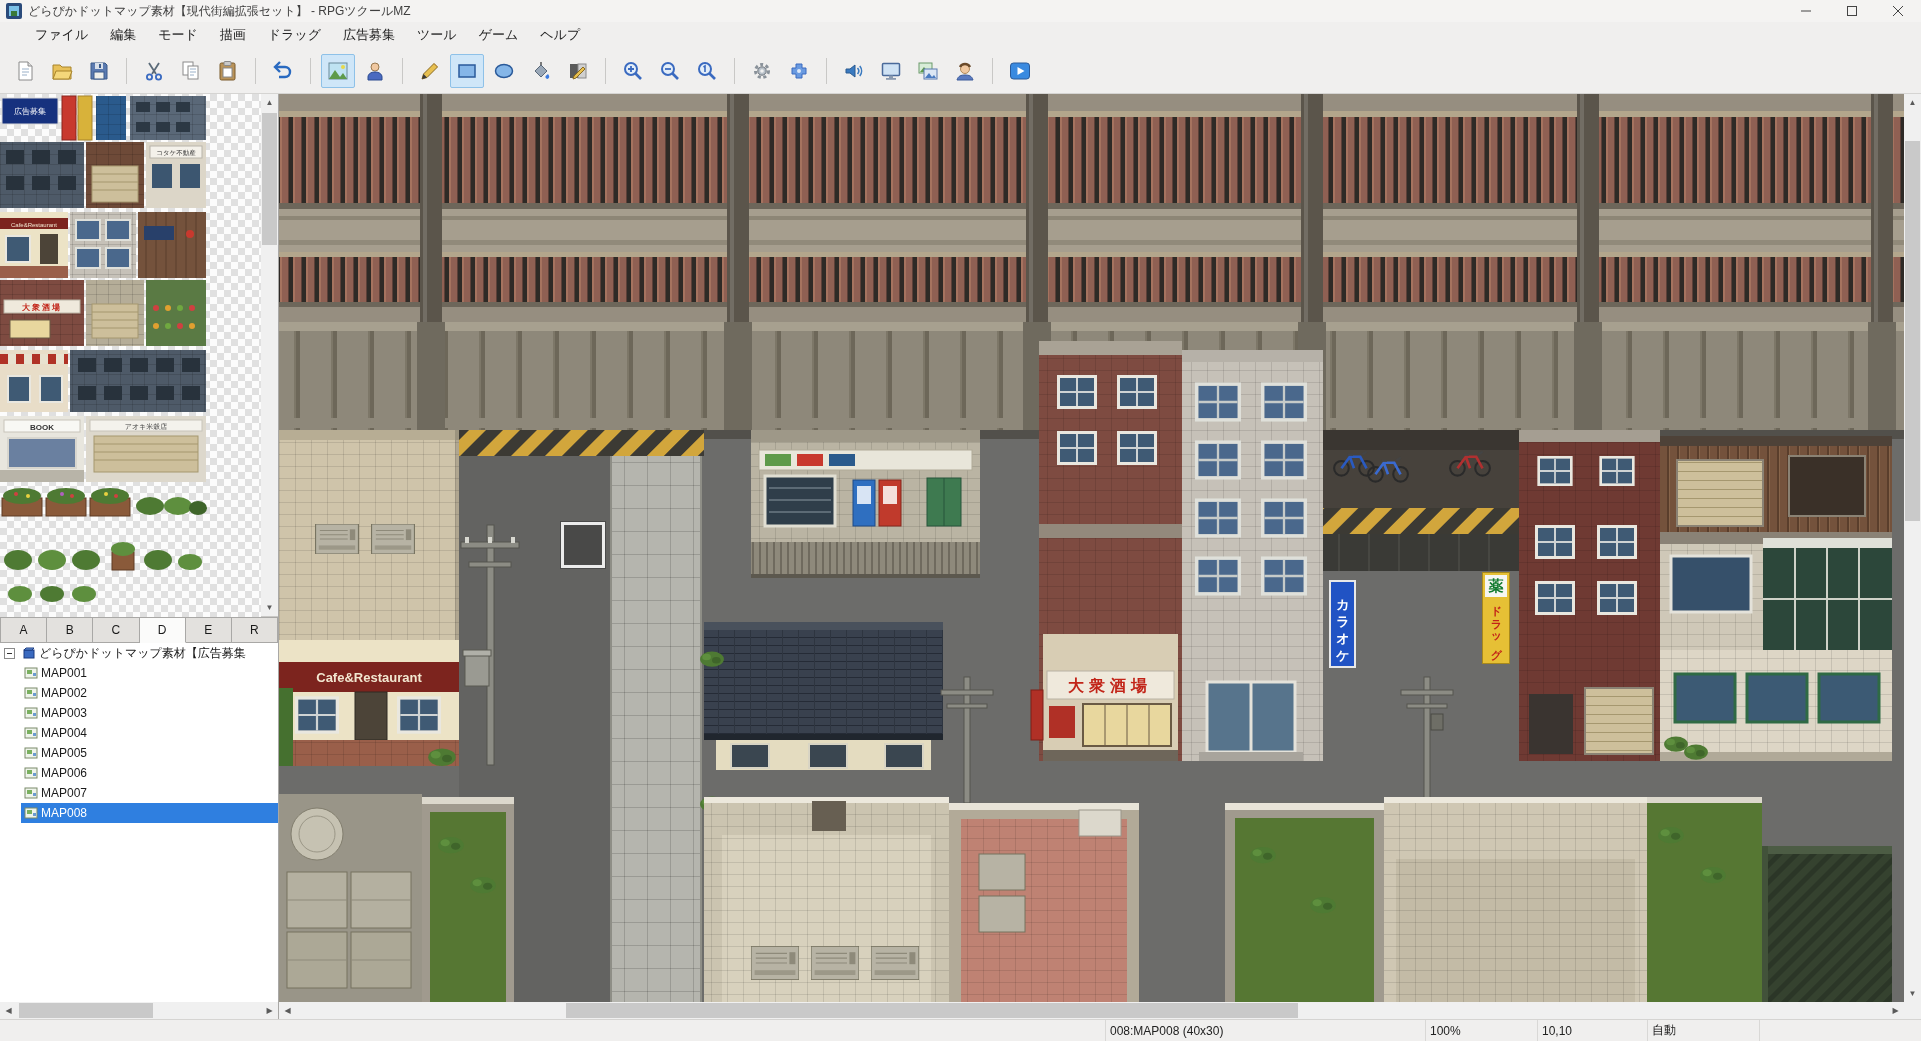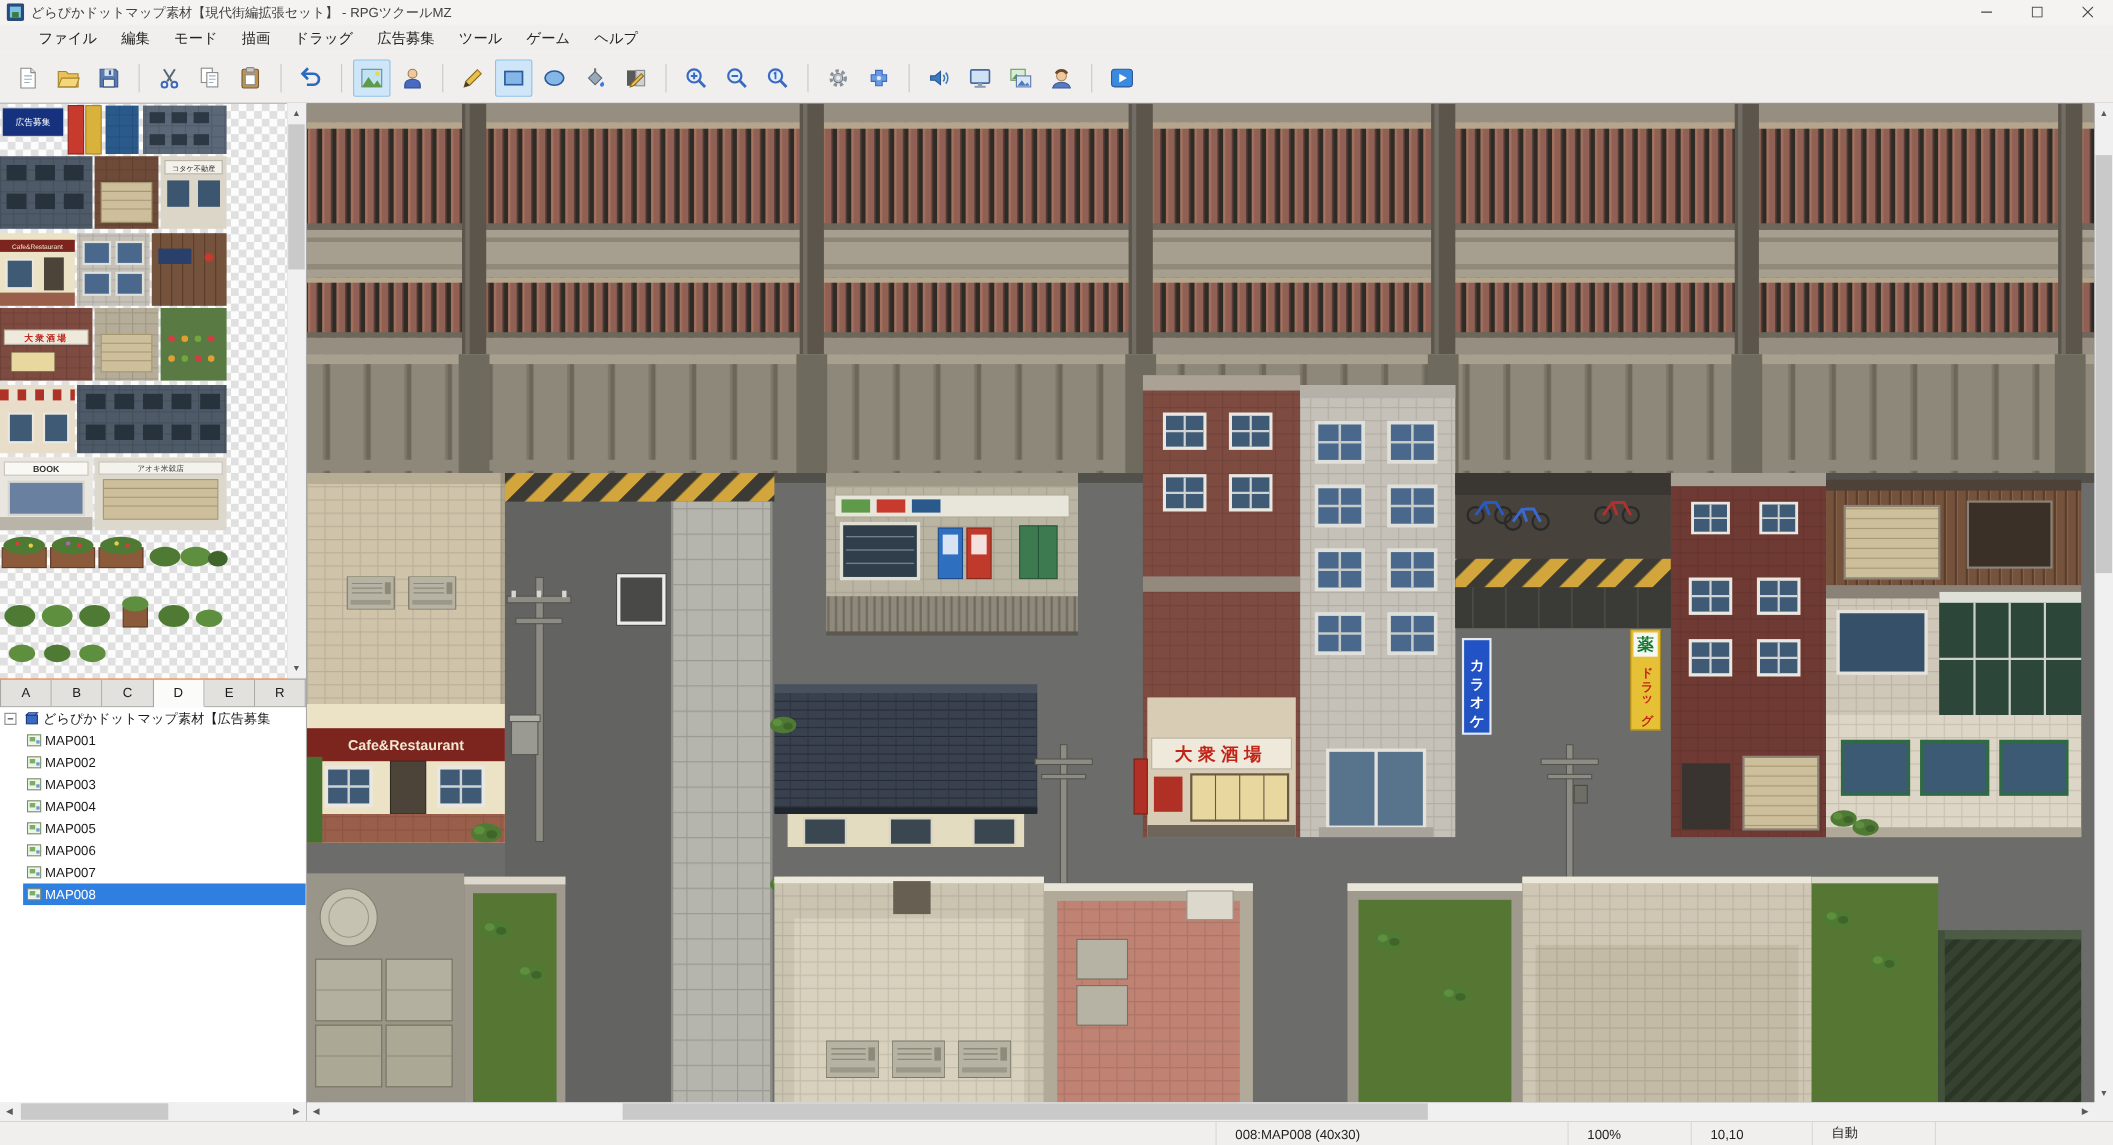--- a/index.html
+++ b/index.html
@@ -55,21 +55,21 @@
 .map-viewport{position:relative;width:1625px;height:908px;overflow:hidden;background:#6c6c6a}
 .overlay{position:absolute}
 .tile-cursor{border:3px solid #ececec;background:rgba(25,25,25,.35);box-shadow:0 0 0 1px #4a4a4a, inset 0 0 0 1px #4a4a4a}
 .karaoke-sign{background:#2153c4;border:2px solid #e8e8e8;color:#fff;display:flex;align-items:center;justify-content:center;font-weight:bold;font-size:13px}
 .v-text{writing-mode:vertical-rl;text-orientation:upright;letter-spacing:2px}
 .drug-sign{background:#e6c035;border:1px solid #a8891c;display:flex;flex-direction:column;align-items:center;padding-top:2px}
 .drug-kanji{width:22px;height:22px;background:#f6f6f2;color:#117a2e;font-weight:bold;font-size:15px;display:flex;align-items:center;justify-content:center}
 .drug-katakana{color:#c22318;font-size:11px;font-weight:bold;margin-top:1px}
 
 .statusbar{height:22px;background:#f0efee;border-top:1px solid #d5d4d2;display:flex;align-items:center;font-size:12px;color:#222}
-.sb-seg{height:100%;display:flex;align-items:center;padding:0 17px;border-left:1px solid #d9d8d6}
+.sb-seg{height:100%;display:flex;align-items:center;padding:0 4px;border-left:1px solid #d9d8d6}
 .seg-spacer{width:1105px;border-left:none}
 .seg-mapinfo{width:320px}
 .seg-zoom{width:112px}
 .seg-coords{width:110px}
 .seg-mode{width:112px}
 .seg-fill{flex:1}
 </style>
 </head>
 <body>
 

